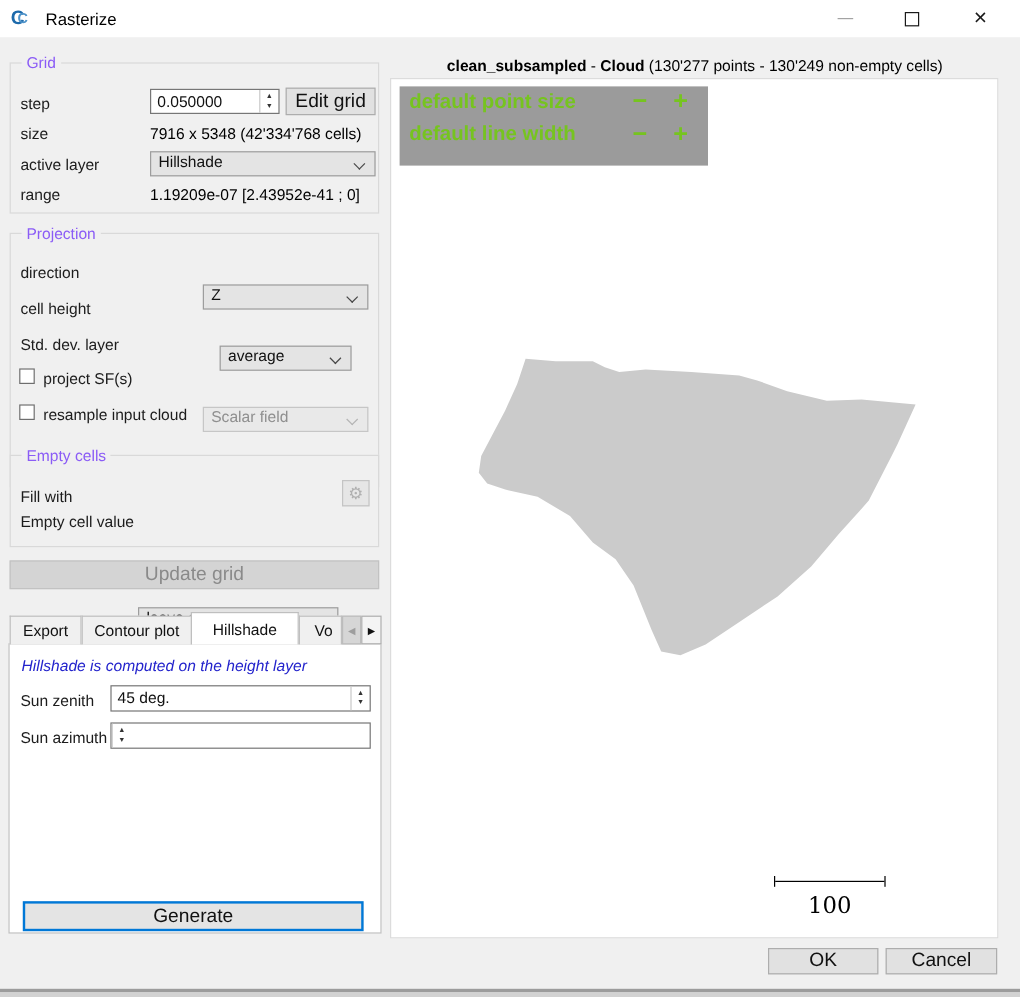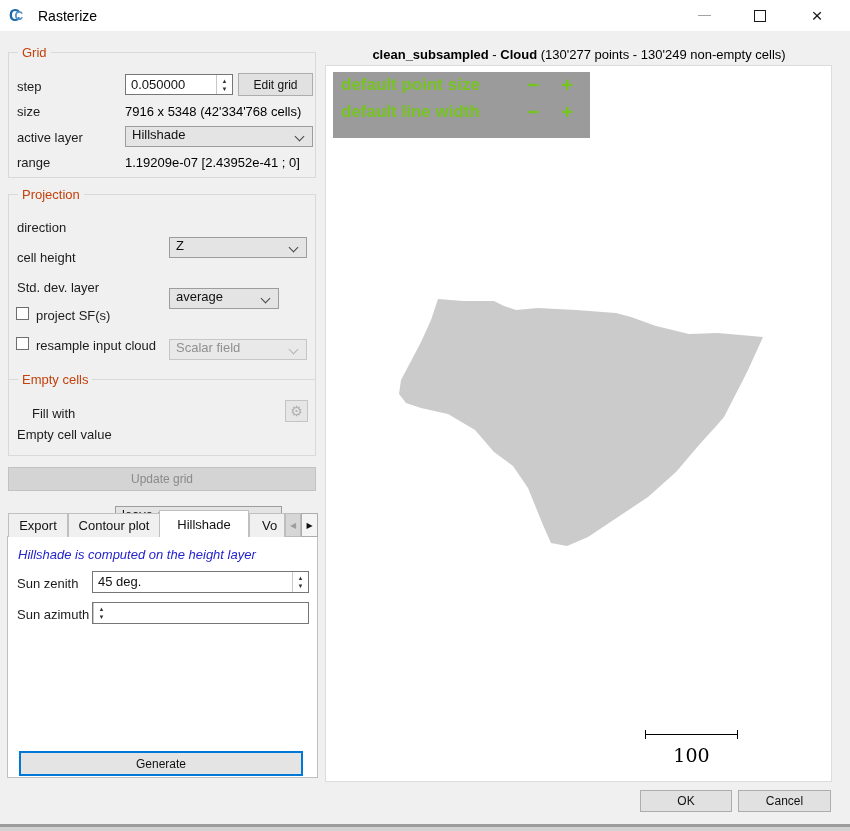--- a/index.html
+++ b/index.html
@@ -12,41 +12,41 @@
   .logo { left:9px; top:7px; font-weight:bold; color:#1d6aab; font-size:16px; letter-spacing:-6px; }
   .logo .c2 { color:#4e93c9; font-size:12px; vertical-align:1px; }
   .win-title { left:38px; top:8px; font-size:14px; color:#000; }
   .winbtn { top:0; width:46px; height:31px; display:flex; align-items:center; justify-content:center; cursor:default; }
   .min-glyph { width:13px; height:0; border-top:1px solid #a3a3a3; }
   .max-glyph { width:12px; height:12px; border:1px solid #1a1a1a; }
   .close-glyph { font-size:19px; line-height:19px; color:#1a1a1a; font-weight:400; }
 
   
   .gbox { border:1px solid #d9d9d9; background:#f0f0f0; }
-  .legend { position:absolute; top:-8px; left:9px; background:#f0f0f0; padding:0 4px; font-size:13px; color:#c2410c; }
+  .legend { position:absolute; top:-8px; left:9px; background:#f0f0f0; padding:0 4px; font-size:13px; color:#8b5cf6; }
 
   .lbl { color:#1c1c1c; white-space:nowrap; }
   .val { color:#000000; white-space:nowrap; }
 
   
   .spin { background:#fff; border:1px solid #767676; display:flex; }
   .spin .txt { flex:1; padding:2px 2px 0 5px; overflow:hidden; white-space:nowrap; }
   .spin .arrows { width:16px; border-left:1px solid #c9c9c9; display:flex; flex-direction:column; align-items:center; justify-content:center; }
   .spin .arrows span { font-size:6px; line-height:8px; color:#333; }
 
   .combo { background:#e4e4e4; border:1px solid #9d9d9d; position:relative; }
   .combo .txt { padding:2px 22px 0 6px; overflow:hidden; white-space:nowrap; }
   .chev { position:absolute; right:9px; top:6px; width:7px; height:7px; border-right:1px solid #474747; border-bottom:1px solid #474747; transform:rotate(45deg); }
   .combo.dis { background:#e9e9e9; border-color:#c6c6c6; }
   .combo.dis .txt { color:#8f8f8f; }
   .combo.dis .chev { border-color:#b4b4b4; }
 
   .cb { width:13px; height:13px; background:#fff; border:1px solid #6e6e6e; }
 
-  .btn { background:#e1e1e1; border:1px solid #adadad; display:flex; align-items:center; justify-content:center; font-size:12px; color:#111; }
+  .btn { background:#e1e1e1; border:1px solid #adadad; display:flex; align-items:center; justify-content:center; font-size:16px; color:#111; }
   .btn.dis { background:#d4d4d4; border-color:#c2c2c2; color:#8a8a8a; }
   .btn.generate { border:2px solid #0078d7; background:#e4e4e4; }
   .toolbtn { background:#e6e6e6; border:1px solid #c4c4c4; display:flex; align-items:center; justify-content:center; color:#b0b0b0; font-size:14px; }
 
   
   .tab { background:#f0f0f0; border:1px solid #bfbfbf; border-bottom:none; display:flex; align-items:center; justify-content:center; font-size:13px; overflow:hidden; white-space:nowrap; }
   .tab.active { background:#ffffff; z-index:3; }
   .tabpane { background:#ffffff; border:1px solid #bfbfbf; z-index:1; }
   .tabarrow { border:1px solid #adadad; display:flex; align-items:center; justify-content:center; font-size:8px; }
   .tabarrow.dis { background:#d6d6d6; color:#9e9e9e; border-color:#bcbcbc; }
@@ -110,42 +110,42 @@
 
 <div class="abs gbox" style="left:8px; top:194px; width:308px; height:212px;">
   <span class="legend">Projection</span>
 </div>
 <span class="abs lbl" style="left:17px; top:220px;">direction</span>
 <div class="abs combo" style="left:169px; top:216px; width:138px; height:21px;">
   <span class="txt">Z</span>
   <span class="chev"></span>
 </div>
 <span class="abs lbl" style="left:17px; top:250px;">cell height</span>
-<div class="abs combo" style="left:169px; top:246px; width:110px; height:21px;">
+<div class="abs combo" style="left:183px; top:246px; width:110px; height:21px;">
   <span class="txt">average</span>
   <span class="chev"></span>
 </div>
 <span class="abs lbl" style="left:17px; top:280px;">Std. dev. layer</span>
 <div class="abs combo dis" style="left:169px; top:276px; width:138px; height:21px;">
   <span class="txt">Scalar field</span>
   <span class="chev"></span>
 </div>
 <span class="abs cb" style="left:16px; top:307px;"></span>
 <span class="abs lbl" style="left:36px; top:308px;">project SF(s)</span>
 <div class="abs combo dis" style="left:169px; top:305px; width:138px; height:21px;">
   <span class="txt">average value</span>
   <span class="chev"></span>
 </div>
 <span class="abs cb" style="left:16px; top:337px;"></span>
 <span class="abs lbl" style="left:36px; top:338px;">resample input cloud</span>
 
 <div class="abs gbox" style="left:8px; top:379px; width:308px; height:77px;">
   <span class="legend">Empty cells</span>
 </div>
-<span class="abs lbl" style="left:17px; top:406px;margin-left:15px;">Fill with</span>
+<span class="abs lbl" style="left:17px; top:406px;">Fill with</span>
 <div class="abs combo" style="left:115px; top:401px; width:167px; height:21px;">
   <span class="txt">leave empty</span>
   <span class="chev"></span>
 </div>
 <div class="abs toolbtn" style="left:285px; top:400px; width:23px; height:22px;">
   <span>⚙</span>
 </div>
 <span class="abs lbl" style="left:17px; top:427px;">Empty cell value</span>
 
 <div class="abs btn dis" style="left:8px; top:467px; width:308px; height:24px;">Update grid</div>

